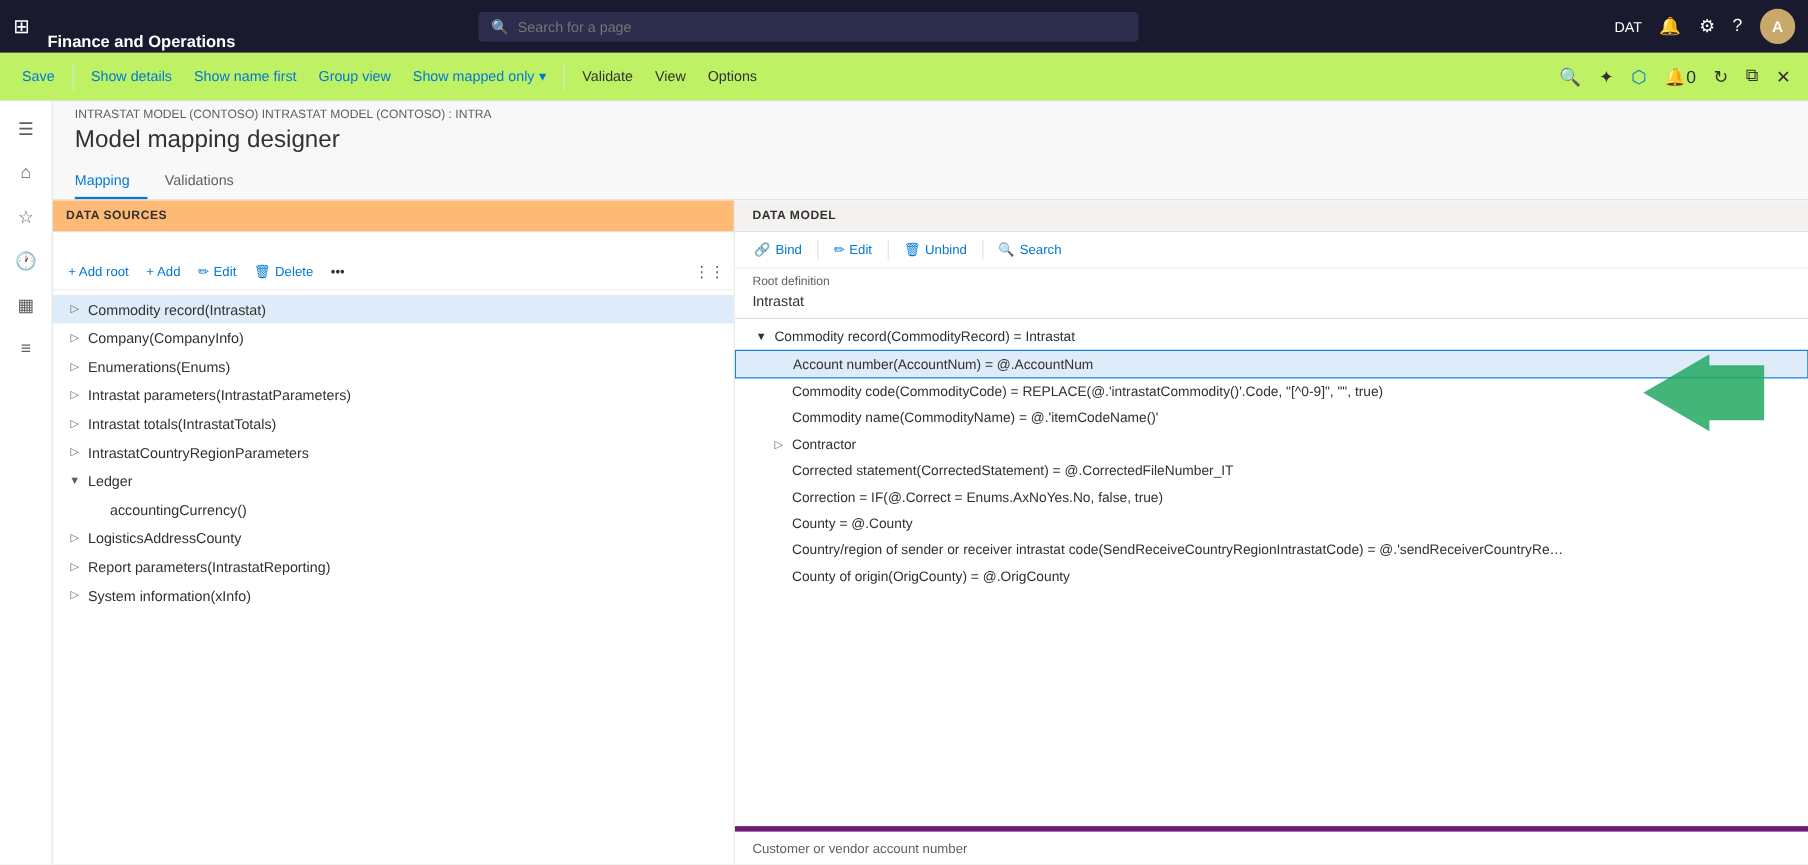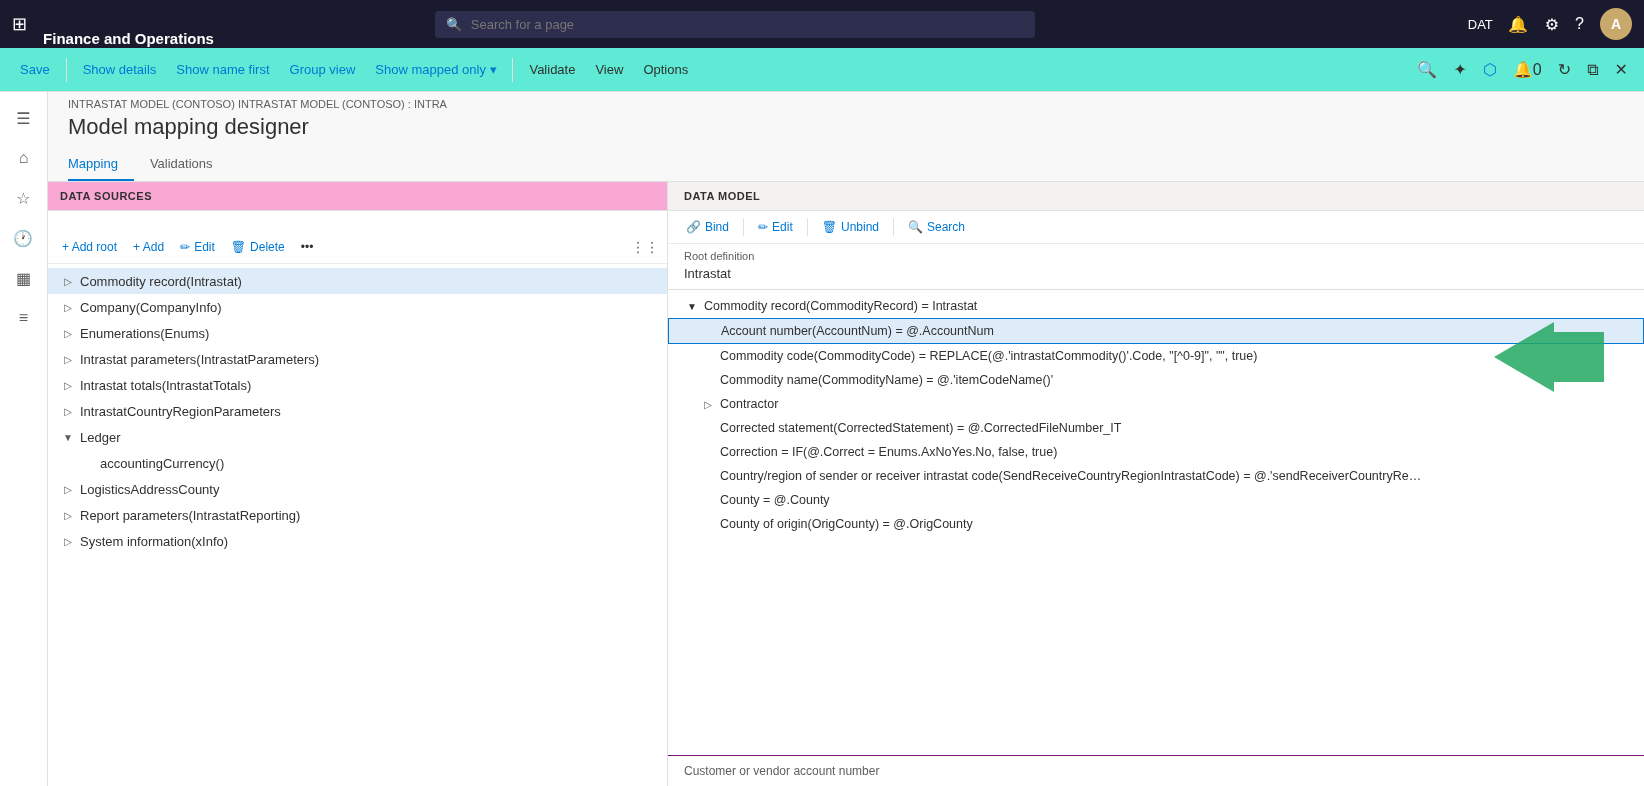--- a/index.html
+++ b/index.html
@@ -21,21 +21,21 @@
     .top-nav-right { display: flex; align-items: center; gap: 16px; margin-left: auto; color: #fff; }
     .top-nav-right .user-env { font-size: 13px; font-weight: 400; }
     .top-nav-right .icon-btn { cursor: pointer; font-size: 16px; position: relative; }
     .top-nav-right .avatar {
       width: 32px; height: 32px; border-radius: 50%; background: #c8a86b; display: flex; align-items: center; justify-content: center;
       color: #fff; font-weight: 600; font-size: 14px; cursor: pointer;
     }
 
     
     .toolbar {
-      display: flex; align-items: center; background: #5eead4; border-bottom: 1px solid #e0e0e0; height: 44px; padding: 0 12px; gap: 4px;
+      display: flex; align-items: center; background: #bef264; border-bottom: 1px solid #e0e0e0; height: 44px; padding: 0 12px; gap: 4px;
     }
     .toolbar-btn {
       display: flex; align-items: center; gap: 4px; padding: 4px 8px; cursor: pointer; color: #0078d4;
       font-size: 13px; border: none; background: transparent; border-radius: 2px;
     }
     .toolbar-btn.text-dark { color: #323130; }
     .toolbar-separator { width: 1px; height: 24px; background: #e0e0e0; margin: 0 4px; }
     .toolbar-right { margin-left: auto; display: flex; align-items: center; gap: 8px; }
     .toolbar-right .icon-btn { cursor: pointer; color: #323130; font-size: 16px; padding: 4px; }
 
@@ -67,21 +67,21 @@
       border-bottom: 2px solid transparent; margin-right: 16px;
     }
     .tab.active { color: #0078d4; border-bottom: 2px solid #0078d4; font-weight: 500; }
 
     
     .panels { display: flex; flex: 1; overflow: hidden; }
 
     
     .left-panel { width: 620px; display: flex; flex-direction: column; border-right: 1px solid #e0e0e0; background: #fff; }
     .panel-header {
-      padding: 8px 12px; font-size: 11px; font-weight: 600; color: #323130; background: #f9a8d4;
+      padding: 8px 12px; font-size: 11px; font-weight: 600; color: #323130; background: #fdba74;
       border-bottom: 1px solid #e0e0e0; text-transform: uppercase; letter-spacing: 0.5px;
     }
     .panel-toolbar {
       display: flex; align-items: center; gap: 4px; padding: 6px 8px; border-bottom: 1px solid #edebe9; background: #fff; margin-top: 20px;
     }
     .panel-btn {
       display: flex; align-items: center; gap: 4px; padding: 3px 6px; cursor: pointer; color: #0078d4;
       font-size: 12px; border: none; background: transparent; border-radius: 2px;
     }
     .panel-btn.text-dark { color: #323130; }
@@ -113,21 +113,21 @@
 
     .dm-tree { flex: 1; overflow-y: auto; overflow-x: hidden; padding: 4px 0; position: relative; }
     .dm-item {
       display: flex; align-items: center; padding: 4px 16px; font-size: 12.5px; color: #323130; cursor: pointer;
     }
     .dm-item.selected { background: #deecf9; }
     .dm-item .expand-icon { color: #605e5c; }
     .dm-item-indent1 { padding-left: 32px; }
 
     
-    .dm-bottom { padding: 8px 16px; border-top: 1px solid #701a75; font-size: 12px; color: #605e5c; background: #fff; }
+    .dm-bottom { padding: 8px 16px; border-top: 5px solid #701a75; font-size: 12px; color: #605e5c; background: #fff; }
 
     
     ::-webkit-scrollbar { width: 6px; height: 6px; }
     ::-webkit-scrollbar-track { background: #f1f1f1; }
     ::-webkit-scrollbar-thumb { background: #c8c8c8; border-radius: 3px; }
   </style>
 </head>
 <body>
 
 <div class="top-nav">
@@ -330,25 +330,25 @@
           <div class="dm-item dm-item-indent1">
             <span class="expand-icon"></span>
             <span>Corrected statement(CorrectedStatement) = @.CorrectedFileNumber_IT</span>
           </div>
           <div class="dm-item dm-item-indent1">
             <span class="expand-icon"></span>
             <span>Correction = IF(@.Correct = Enums.AxNoYes.No, false, true)</span>
           </div>
           <div class="dm-item dm-item-indent1">
             <span class="expand-icon"></span>
+            <span>County = @.County</span>
+          </div>
+          <div class="dm-item dm-item-indent1">
+            <span class="expand-icon"></span>
             <span>Country/region of sender or receiver intrastat code(SendReceiveCountryRegionIntrastatCode) = @.'sendReceiverCountryRe…</span>
-          </div>
-          <div class="dm-item dm-item-indent1">
-            <span class="expand-icon"></span>
-            <span>County = @.County</span>
           </div>
           <div class="dm-item dm-item-indent1">
             <span class="expand-icon"></span>
             <span>County of origin(OrigCounty) = @.OrigCounty</span>
           </div>
         </div>
 
         <div class="dm-bottom">Customer or vendor account number</div>
       </div>
     </div>

